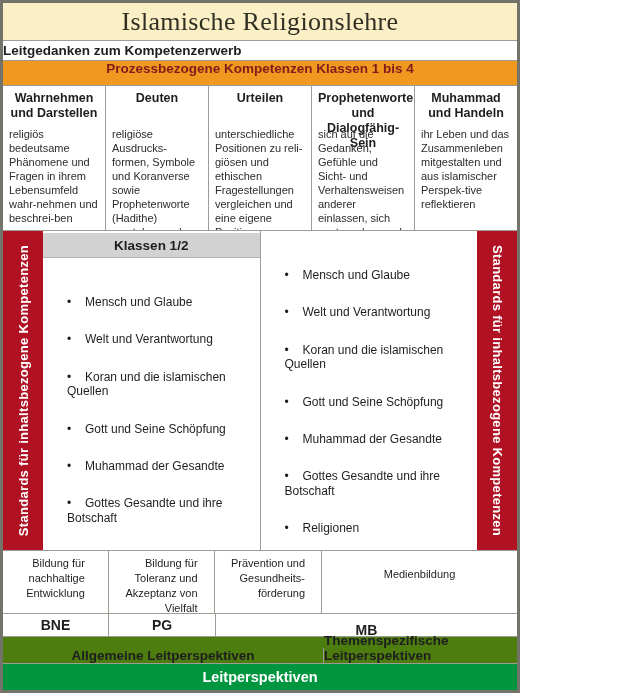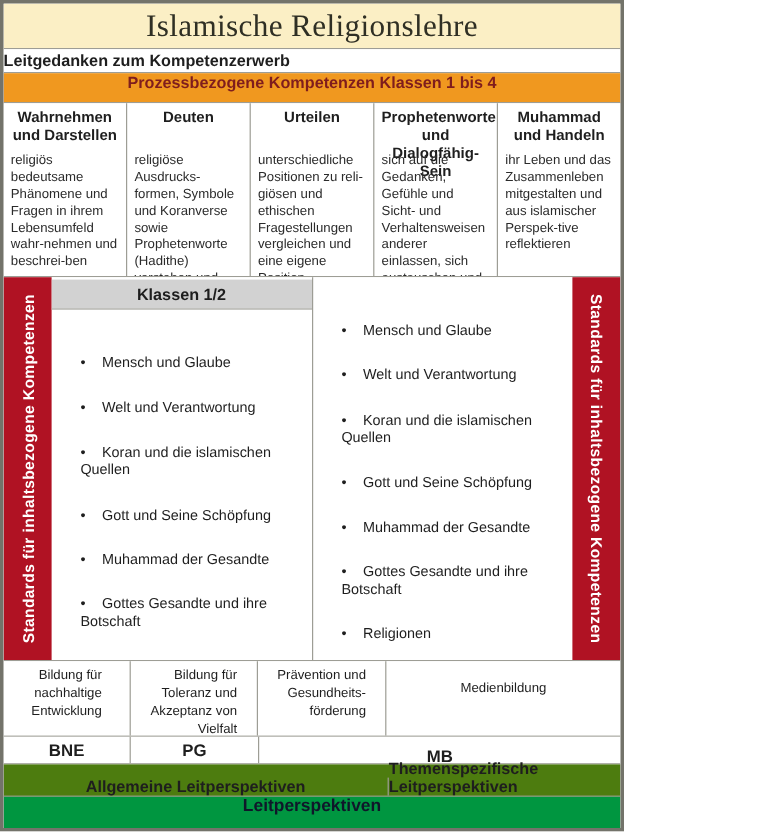--- a/index.html
+++ b/index.html
@@ -94,22 +94,22 @@
     height:27px;flex:0 0 27px;display:flex;border-bottom:1px solid var(--line);box-sizing:border-box;background:#4d7c0f;align-items:flex-end;
   }
   .group-cell{
     display:flex;align-items:center;justify-content:center;
     font-weight:bold;font-size:13.5px;box-sizing:border-box;
   }
   .group-cell.general{flex:0 0 321px;border-right:1px solid var(--line);}
   .group-cell.thematic{flex:1 1 auto;}
   .band-green{
     flex:1 1 auto;background:var(--green);
-    display:flex;align-items:flex-start;justify-content:center;
-    font-weight:bold;font-size:14.5px;color:#0f172a;
+    display:flex;align-items:center;justify-content:center;
+    font-weight:bold;font-size:14.5px;color:#ffffff;
   }
 </style>
 </head>
 <body>
 
 <div class="page">
 
   <div class="band-title">
     <span>Islamische Religionslehre</span>
   </div>

